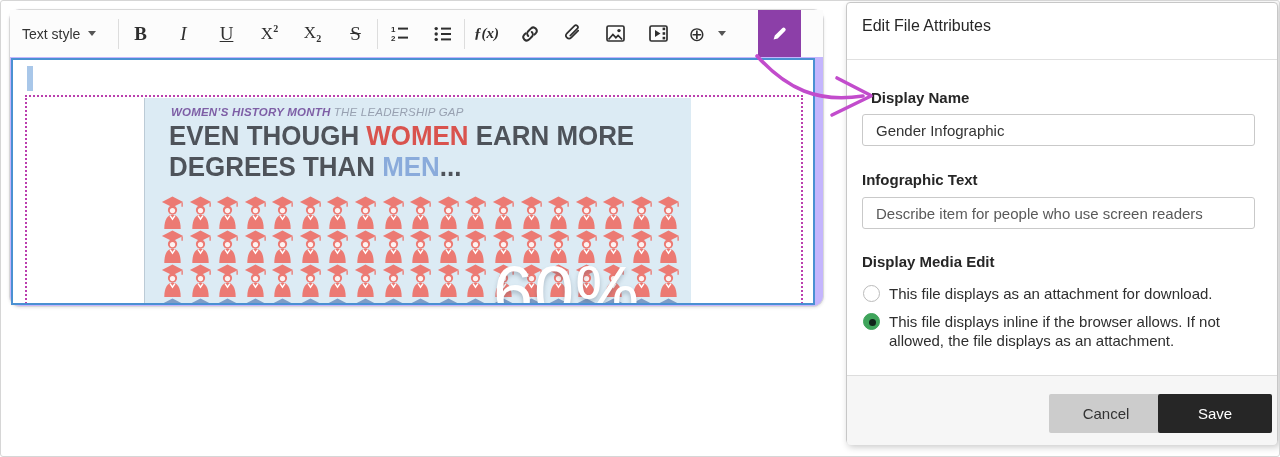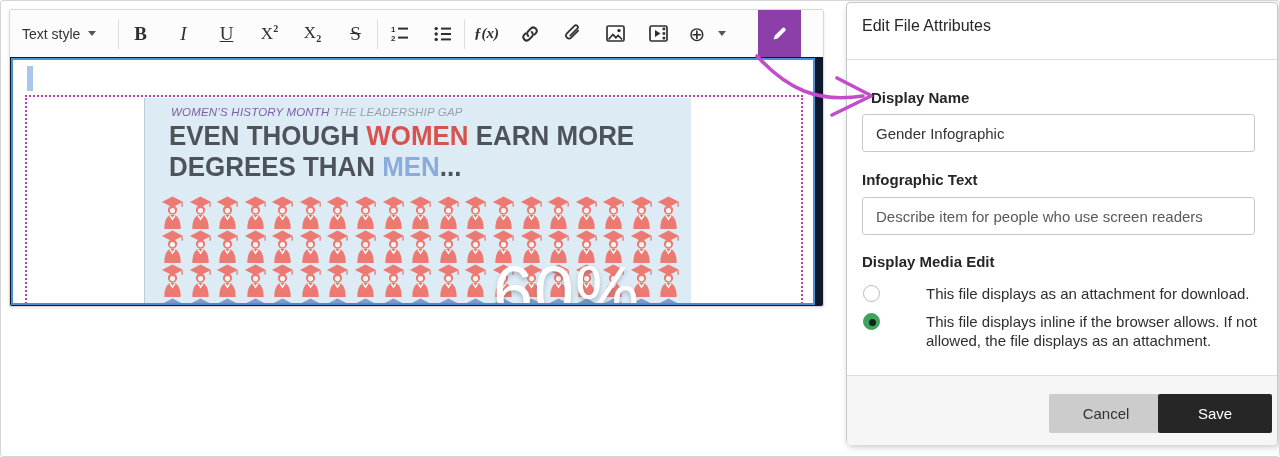--- a/index.html
+++ b/index.html
@@ -2,21 +2,21 @@
 <html><head>
 <meta charset="utf-8">
 <style>
   * { margin:0; padding:0; box-sizing:border-box; }
   body { font-family:"Liberation Sans", sans-serif; background:#fff; }
   .stage { position:relative; width:1280px; height:457px; background:#fff;
            border:1px solid #d6d6d6; border-radius:3px; overflow:hidden; }
 
   
   .editor-window { position:absolute; left:8px; top:8px; width:815px; height:298px;
-    background:#0f172a; border:1px solid #d8d8d8; border-radius:3px;
+    background:#c4b5fd; border:1px solid #d8d8d8; border-radius:11px;
     box-shadow:0 1px 3px rgba(0,0,0,.10); }
   .toolbar { position:relative; height:47px; background:#fcfcfc; display:flex; align-items:center; }
   .tb-textstyle { display:flex; align-items:center; gap:8px; width:108px; padding-left:12px;
     font-size:14px; color:#333; cursor:pointer; }
   .tb-sep { width:1px; height:30px; background:#ddd; }
   .tb-btn { width:43px; height:47px; display:flex; align-items:center; justify-content:center;
     color:#2f2f2f; cursor:pointer; }
   .glyph-serif { font-family:"Liberation Serif", serif; font-size:19px; }
   .g-bold { font-weight:700; }
   .g-italic { font-style:italic; }
@@ -34,49 +34,49 @@
 
   
   .editor-content { position:absolute; left:1px; top:48px; width:804px; height:247px;
     border:2px solid #4a90d2; background:#fff; overflow:hidden; }
   .caret-bar { position:absolute; left:14px; top:6px; width:6px; height:25px; background:#a9c7e9; }
   .selection-box { position:absolute; left:12px; top:35px; width:778px; height:300px;
     border:2px dotted #bb3fae; }
   .infographic { position:absolute; left:131px; top:38px; width:547px; height:400px;
     background:#dcebf4; border-left:1px solid #bccbd6; overflow:hidden; }
   .ig-kicker { position:absolute; left:26px; top:8px; font-size:11.5px; font-style:italic; letter-spacing:.2px; }
-  .ig-kicker .k-bold { color:#7e5fa6; font-weight:400; }
+  .ig-kicker .k-bold { color:#7e5fa6; font-weight:700; }
   .ig-kicker .k-light { color:#98a1b1; font-weight:400; }
   .ig-headline { position:absolute; left:24px; top:23px; width:500px; color:#4e535a;
     font-size:27px; line-height:31px; font-weight:600; transform:scaleX(.96); transform-origin:left top; }
   .ig-headline .em-red { color:#d9534e; font-weight:700; }
   .ig-headline .em-blue { color:#8aabdb; font-weight:700; }
   .ig-rows { position:absolute; left:14px; top:98px; width:524px; }
   .ig-row { display:flex; height:34px; }
   .ig-row svg { display:block; }
   .ig-stat { position:absolute; left:348px; top:122px; font-size:72px; font-weight:400; color:#fff;
     letter-spacing:1px; text-shadow:0 3px 4px rgba(60,80,100,.30);margin-top:31px; }
 
   
   .panel { position:absolute; left:845px; top:1px; width:432px; height:442px; background:#fff;
     border:1px solid #c7c7c7; border-radius:4px; box-shadow:2px 3px 7px rgba(0,0,0,.22); }
   .panel-title { position:absolute; left:15px; top:14px; font-size:16px; color:#262626; }
   .panel-divider { position:absolute; left:0; top:56px; width:100%; height:1px; background:#e0e0e0; }
   .fld-label { position:absolute; font-size:15px; font-weight:700; color:#262626; }
   .lbl-display-name { left:24px; top:86px; }
   .lbl-alt-text   { left:15px; top:168px; }
   .lbl-media      { left:15px; top:250px; }
-  .fld-input { position:absolute; left:15px; width:393px; height:38px; border:1px solid #c9c9c9;
+  .fld-input { position:absolute; left:15px; width:393px; height:32px; border:1px solid #c9c9c9;
     border-radius:3px; background:#fff; padding:0 13px; font-size:15px; color:#333;
     font-family:"Liberation Sans", sans-serif; outline:none; }
   .fld-input::placeholder { color:#595959; opacity:1; }
   .inp-display-name { top:111px; }
   .inp-alt-text { top:194px; }
   .radio-group { position:absolute; left:16px; top:281px; width:395px; }
-  .radio-row { display:flex; align-items:flex-start; margin-bottom:9px; cursor:pointer;gap:37px; }
+  .radio-row { display:flex; align-items:flex-start; margin-bottom:9px; cursor:pointer; }
   .radio-circle { flex:0 0 17px; width:17px; height:17px; border-radius:50%; border:1px solid #bbb;
     background:#fff; margin-top:1px; }
   .radio-row.selected .radio-circle { background:#3fa45b; border-color:#3fa45b; position:relative; }
   .radio-row.selected .radio-circle::after { content:""; position:absolute; left:5px; top:5px;
     width:7px; height:7px; border-radius:50%; background:#10251a; }
   .radio-label { margin-left:9px; font-size:15px; line-height:19px; color:#2e2e2e; max-width:368px; }
   .panel-footer { position:absolute; left:0; top:372px; width:100%; height:70px;
     background:#f6f6f6; border-top:1px solid #ddd; border-radius:0 0 4px 4px; }
   .btn { position:absolute; top:18px; width:114px; height:39px; border:none; border-radius:2px;
     font-size:15px; font-family:"Liberation Sans", sans-serif; cursor:pointer; }

